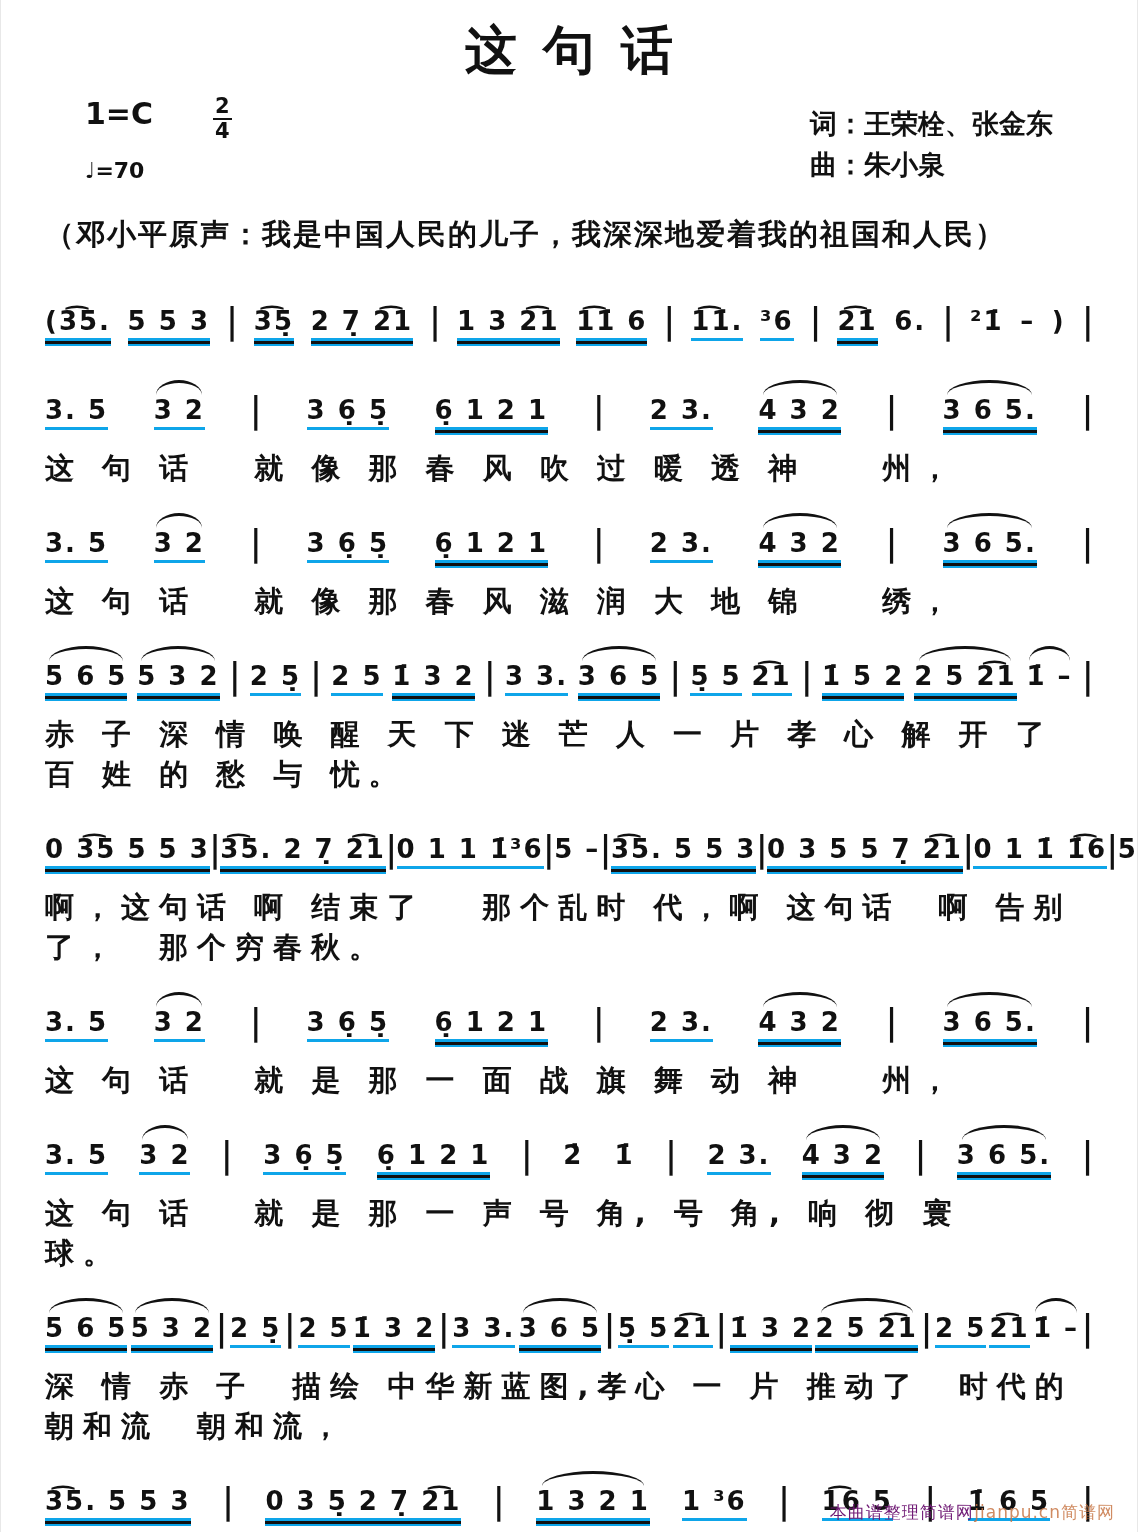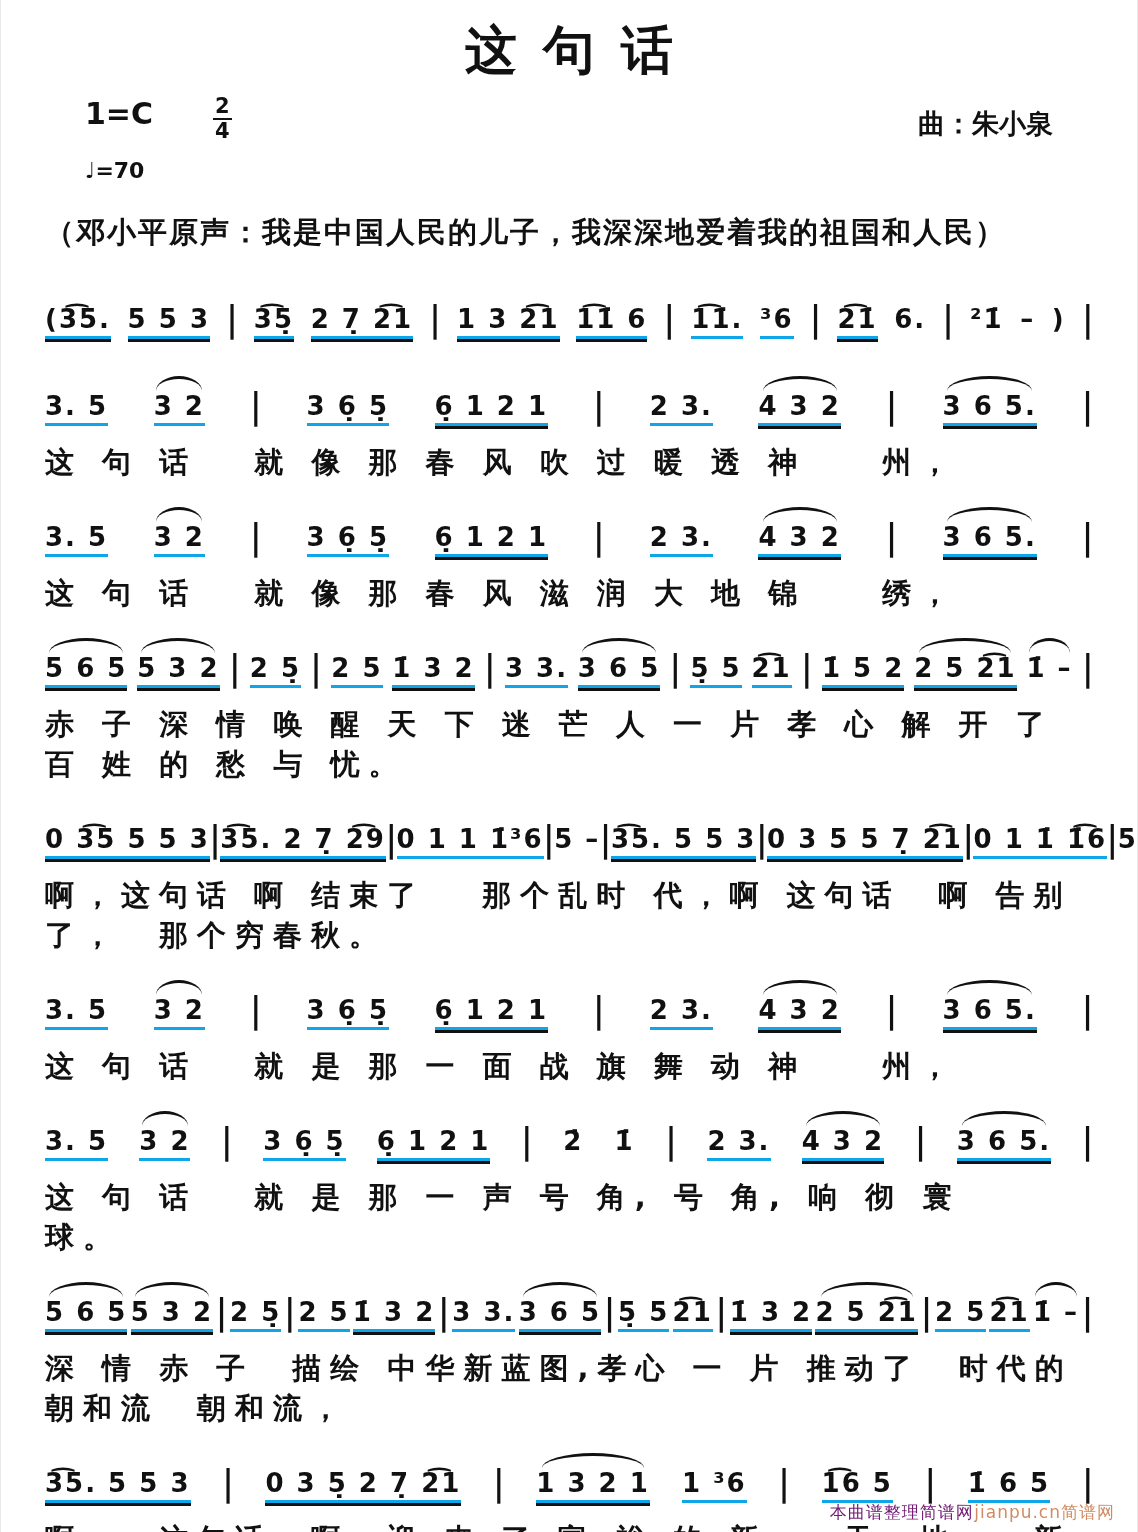--- a/index.html
+++ b/index.html
@@ -35,21 +35,21 @@
   .score { margin-top:30px; }
   .system { margin-bottom:18px; }
   .notes-row {
     display:flex; justify-content:space-between; align-items:baseline;
     font-weight:bold; font-size:26px;
     padding:18px 0 10px 0;
     white-space:nowrap;
   }
   .ng { position:relative; letter-spacing:2px; white-space:pre; }
   .u1 { border-bottom:3px solid #0ea5e9; padding-bottom:2px; }
-  .u2 { border-bottom:6px solid #0ea5e9; padding-bottom:2px; }
+  .u2 { border-bottom:8px solid #0ea5e9; padding-bottom:2px; }
   .u2::after {
     content:""; position:absolute; left:0; right:0; bottom:-6px; height:3px; background:#111;
   }
   .slur::before {
     content:""; position:absolute; left:5%; right:5%; top:-15px; height:12px;
     border-top:3px solid #111;
     border-radius:50% 50% 0 0 / 100% 100% 0 0;
   }
   .bar { font-size:29px; font-weight:bold; transform:scaleY(1.25); }
   .lyrics-row {
@@ -75,20 +75,21 @@
       <div class="key-line">
         <span>1=C</span>
         <span class="ts">
           <span class="top">2</span>
           <span class="bot">4</span>
         </span>
       </div>
       <div class="tempo">♩=70</div>
     </div>
     <div class="meta-right">
+      <div>词：王荣栓、张金东</div>
       <div>曲：朱小泉</div>
     </div>
   </div>
 
   <div class="spoken">（邓小平原声：我是中国人民的儿子，我深深地爱着我的祖国和人民）</div>
 
   <div class="score">
       <div class="system">
         <div class="notes-row">
           <span class="ng u2">(3͡5.</span>
@@ -164,21 +165,21 @@
           <span class="ng u2 slur">2 5 2͡1</span>
           <span class="ng u0 slur">1̇ –</span>
           <span class="bar">|</span>
         </div>
         <div class="lyrics-row">赤 子 深 情 唤 醒 天 下 迷 芒 人 一 片 孝 心 解 开 了　百 姓 的 愁 与 忧。</div>
       </div>
       <div class="system">
         <div class="notes-row">
           <span class="ng u2">0 3͡5 5 5 3</span>
           <span class="bar">|</span>
-          <span class="ng u2">3͡5. 2 7̣ 2͡9</span>
+          <span class="ng u2">3͡5. 2 7̣ 2͡1</span>
           <span class="bar">|</span>
           <span class="ng u1">0 1 1 1̇</span>
           <span class="ng u1">³6</span>
           <span class="bar">|</span>
           <span class="ng u0">5 –</span>
           <span class="bar">|</span>
           <span class="ng u2">3͡5. 5 5 3</span>
           <span class="bar">|</span>
           <span class="ng u2">0 3 5 5 7̣ 2͡1</span>
           <span class="bar">|</span>

